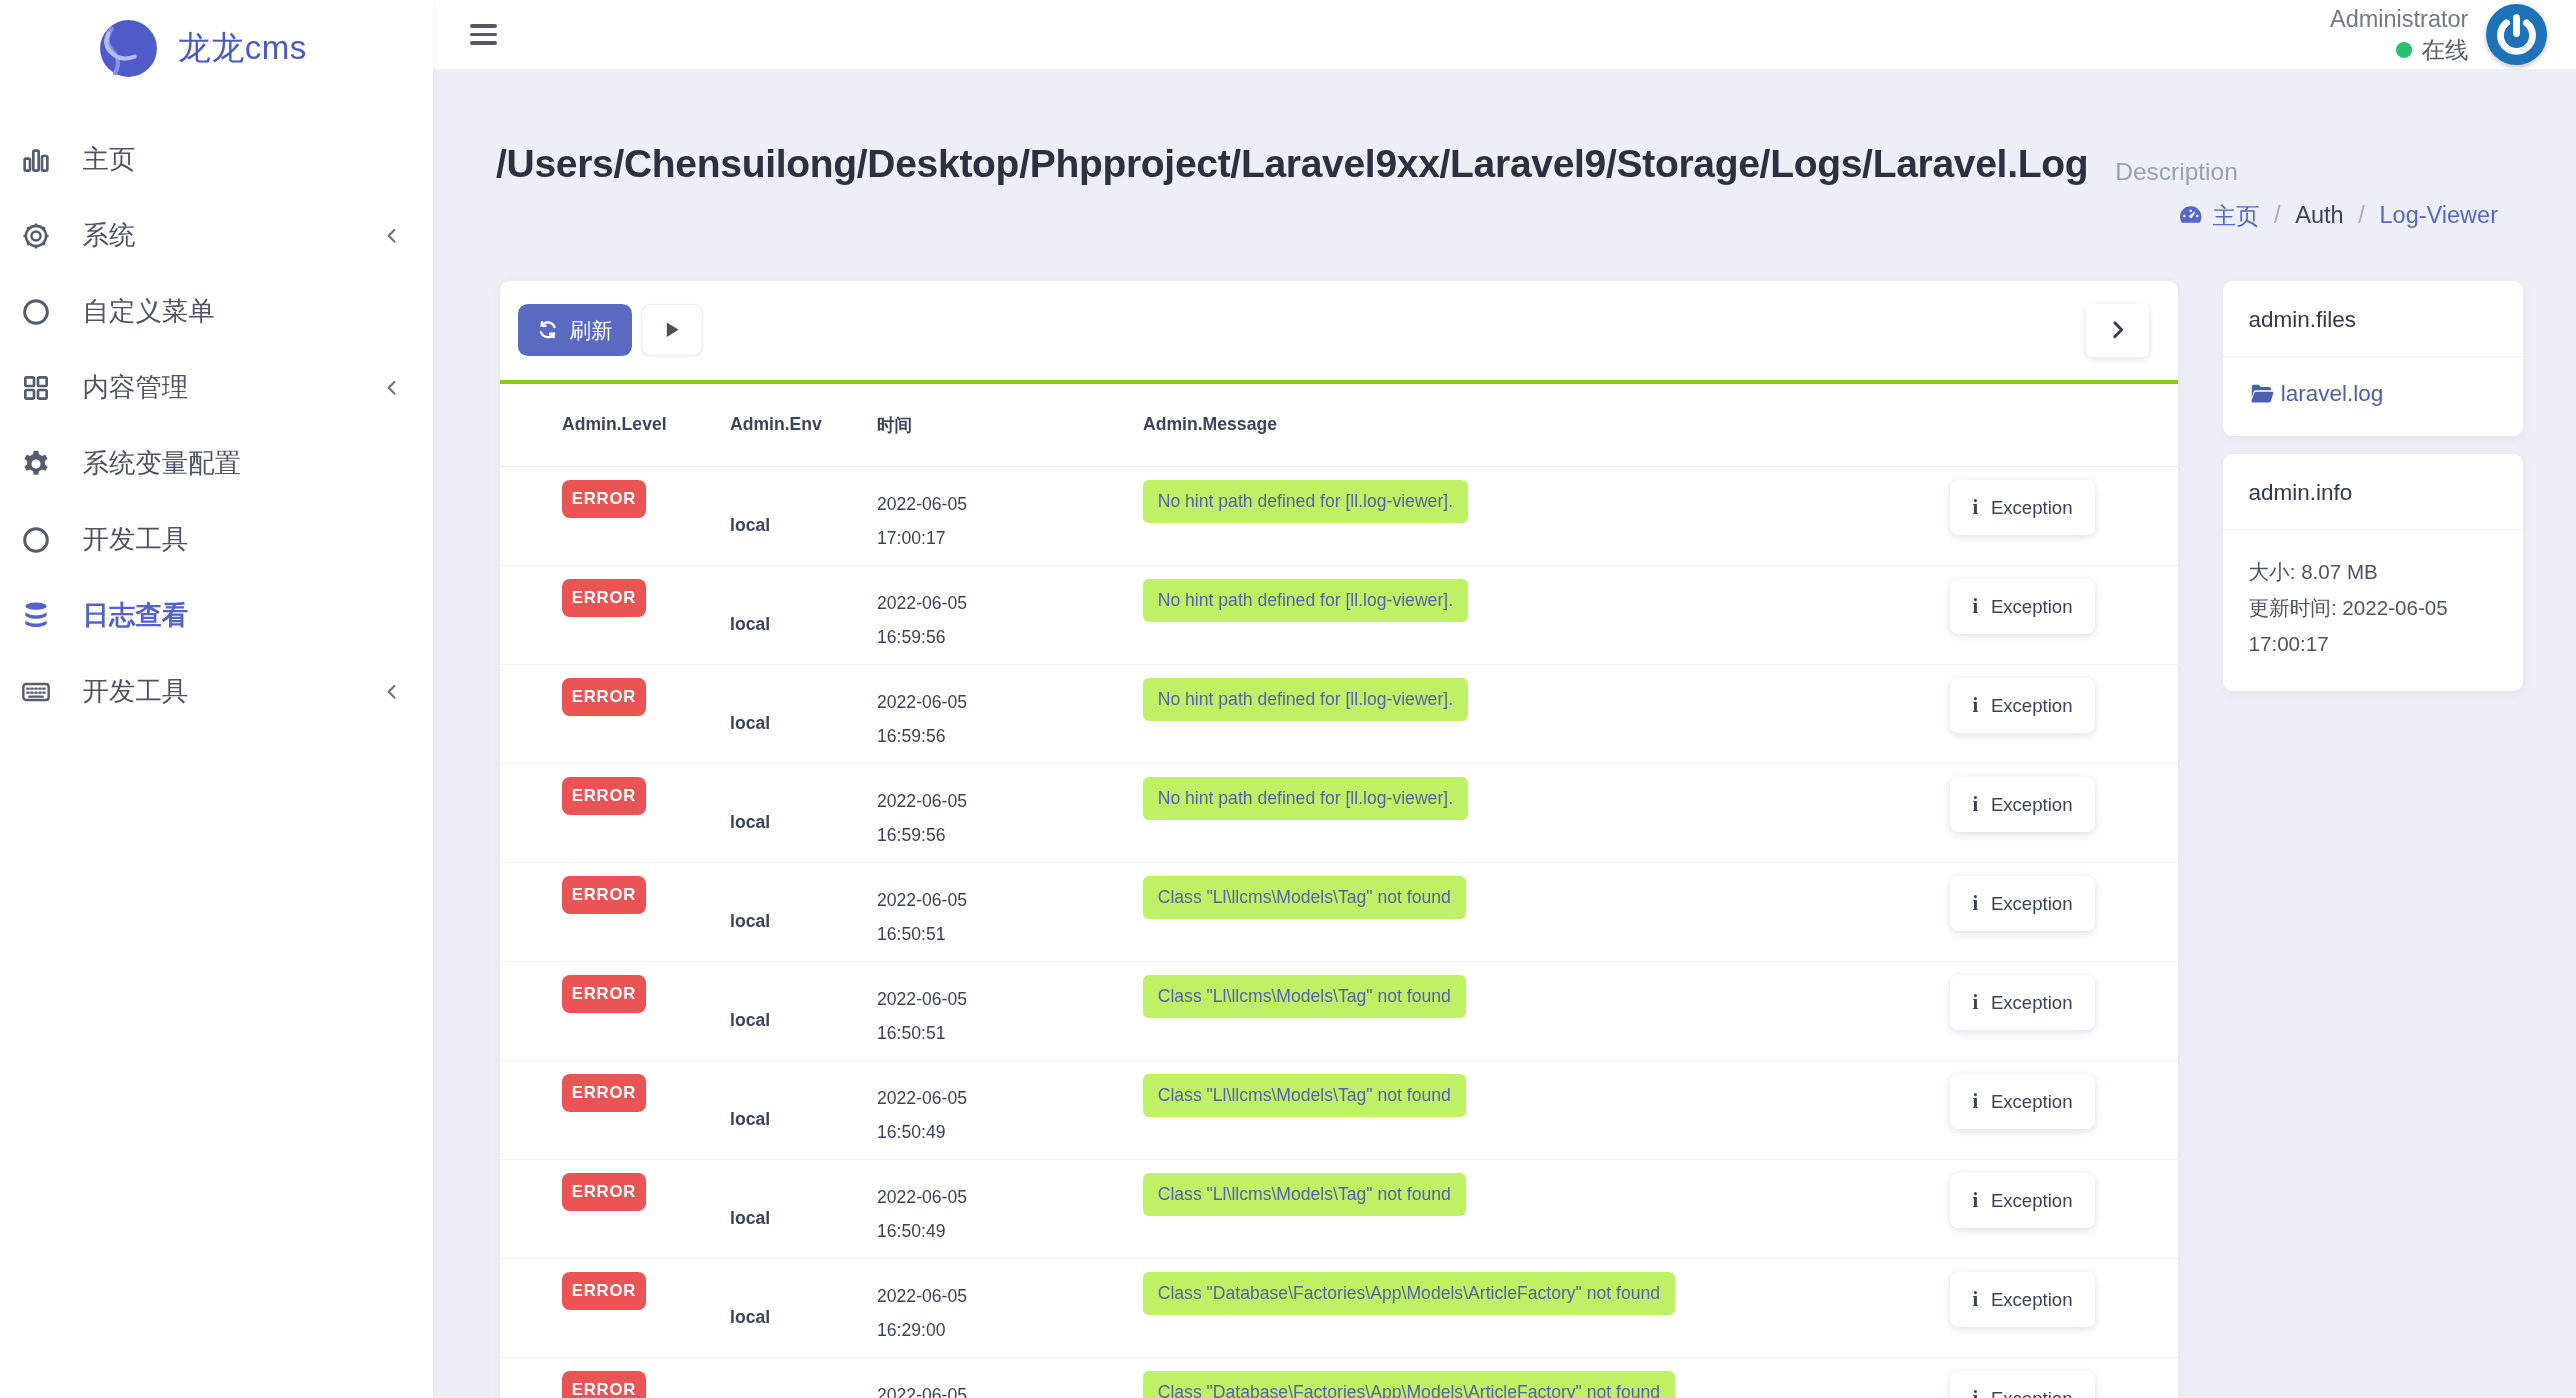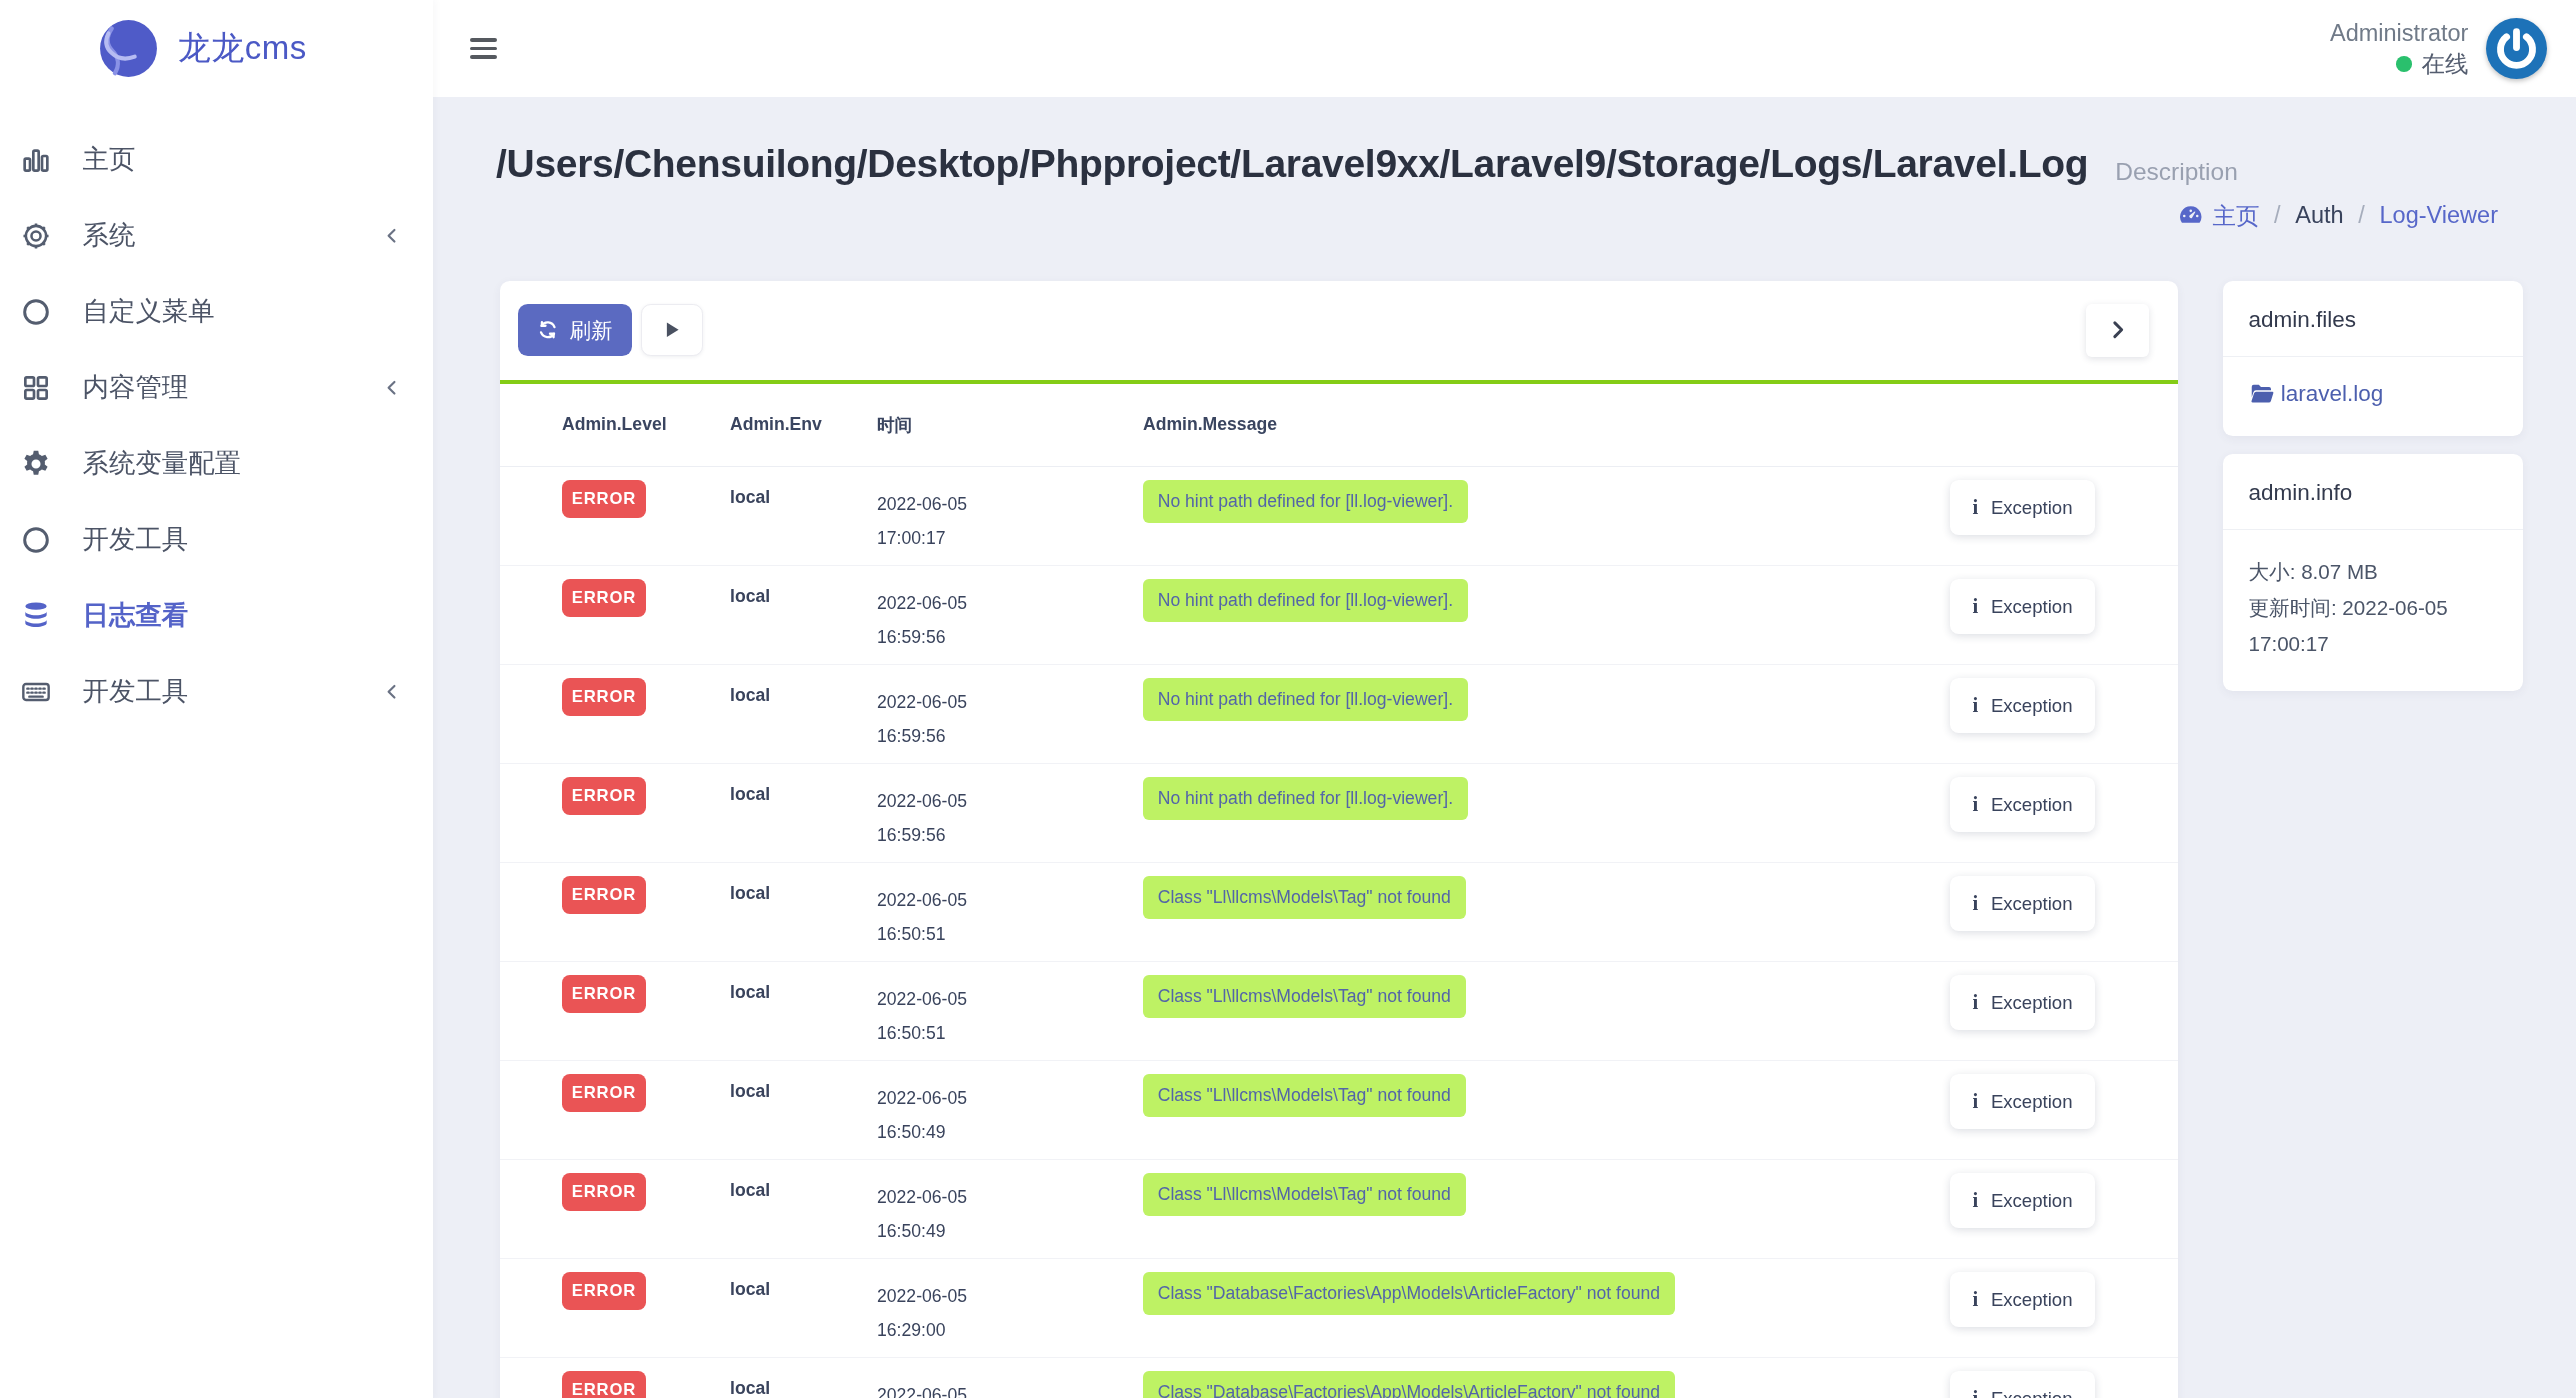--- a/index.html
+++ b/index.html
@@ -29,21 +29,21 @@
   .side-icon { width:32px; height:32px; margin-right:31px; color:#545d6f; flex:0 0 32px; }
   .side-icon svg { width:32px; height:32px; }
   .side-label { flex:1 1 auto; white-space:nowrap; }
   .side-chevron { width:21.5px; height:21.5px; color:#6a7284; }
   .side-chevron svg { width:21.5px; height:21.5px; }
   .side-item.active { color:#5463c8; font-weight:700; }
   .side-item.active .side-icon { color:#5463c8; }
 
   
   .topbar {
-    position:fixed; left:433px; right:0; top:0; height:97px;
+    position:fixed; left:433px; right:0; top:0; height:69px;
     background:#fff; z-index:10;
     display:flex; align-items:center; padding:0 29px 0 37px;justify-content:space-between;
   }
   .burger { width:27.4px; cursor:pointer; }
   .burger div { height:3.9px; background:#55595f; border-radius:2px; margin:4.4px 0; }
   .top-right { margin-left:auto; display:flex; align-items:center; gap:17.6px; }
   .user-meta { text-align:right; line-height:31px; }
   .user-name { font-size:23.5px; color:#707a88; }
   .user-status { font-size:23.5px; color:#545d6f; display:flex; align-items:center; justify-content:flex-end; gap:9.8px; }
   .dot-online { width:15.7px; height:15.7px; border-radius:50%; background:#2ac06d; display:inline-block; }
@@ -96,21 +96,21 @@
   .trow {
     display:grid; grid-template-columns:168px 147px 266px 1fr 225px;
     padding:13.7px 43px 0 62px; height:99px;
     border-bottom:1px solid #f1f2f6; align-items:start;
   }
   .badge-error {
     display:inline-block; background:#ea5455; color:#fff;
     font-size:16.7px; font-weight:700; letter-spacing:0.8px;
     padding:8.8px 9.8px; border-radius:7.8px;
   }
-  .cell-env { font-size:17.6px; font-weight:700; color:#39435c; padding-top:6.9px; }
+  .cell-env { font-size:17.6px; font-weight:700; color:#39435c; padding-top:6.9px;margin-top:28px; }
   .cell-time { font-size:17.6px; color:#39435c; line-height:34px; padding-top:6.9px; }
   .msg-pill {
     display:inline-block; background:#bef264; color:#5365a8;
     font-size:17.6px; line-height:21.5px; padding:10.8px 14.7px; border-radius:5.9px;
     text-decoration:none; cursor:pointer; max-width:725px; white-space:nowrap;
   }
   .cell-action { display:flex; justify-content:center; }
   .btn-exception {
     display:flex; align-items:center; gap:12.7px; height:55px; padding:0 22.5px;
     background:#fff; border:none; border-radius:8.8px; cursor:pointer;

